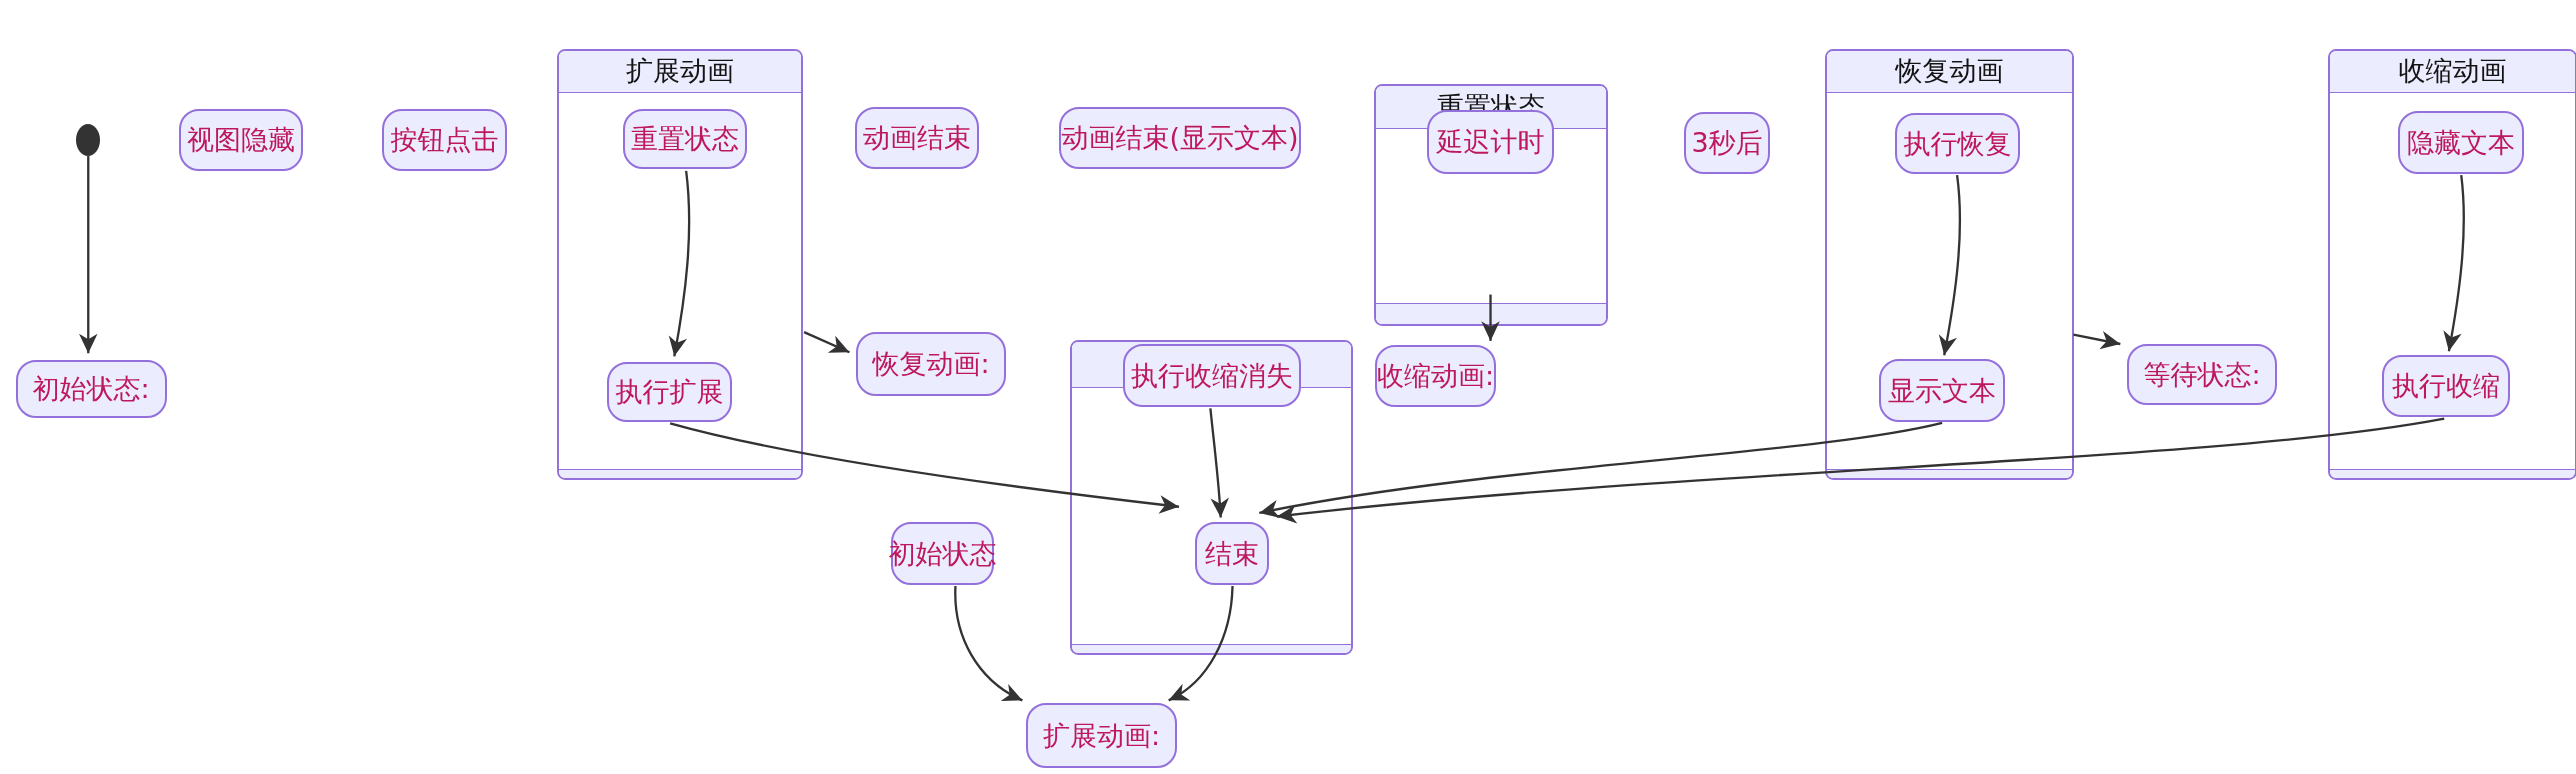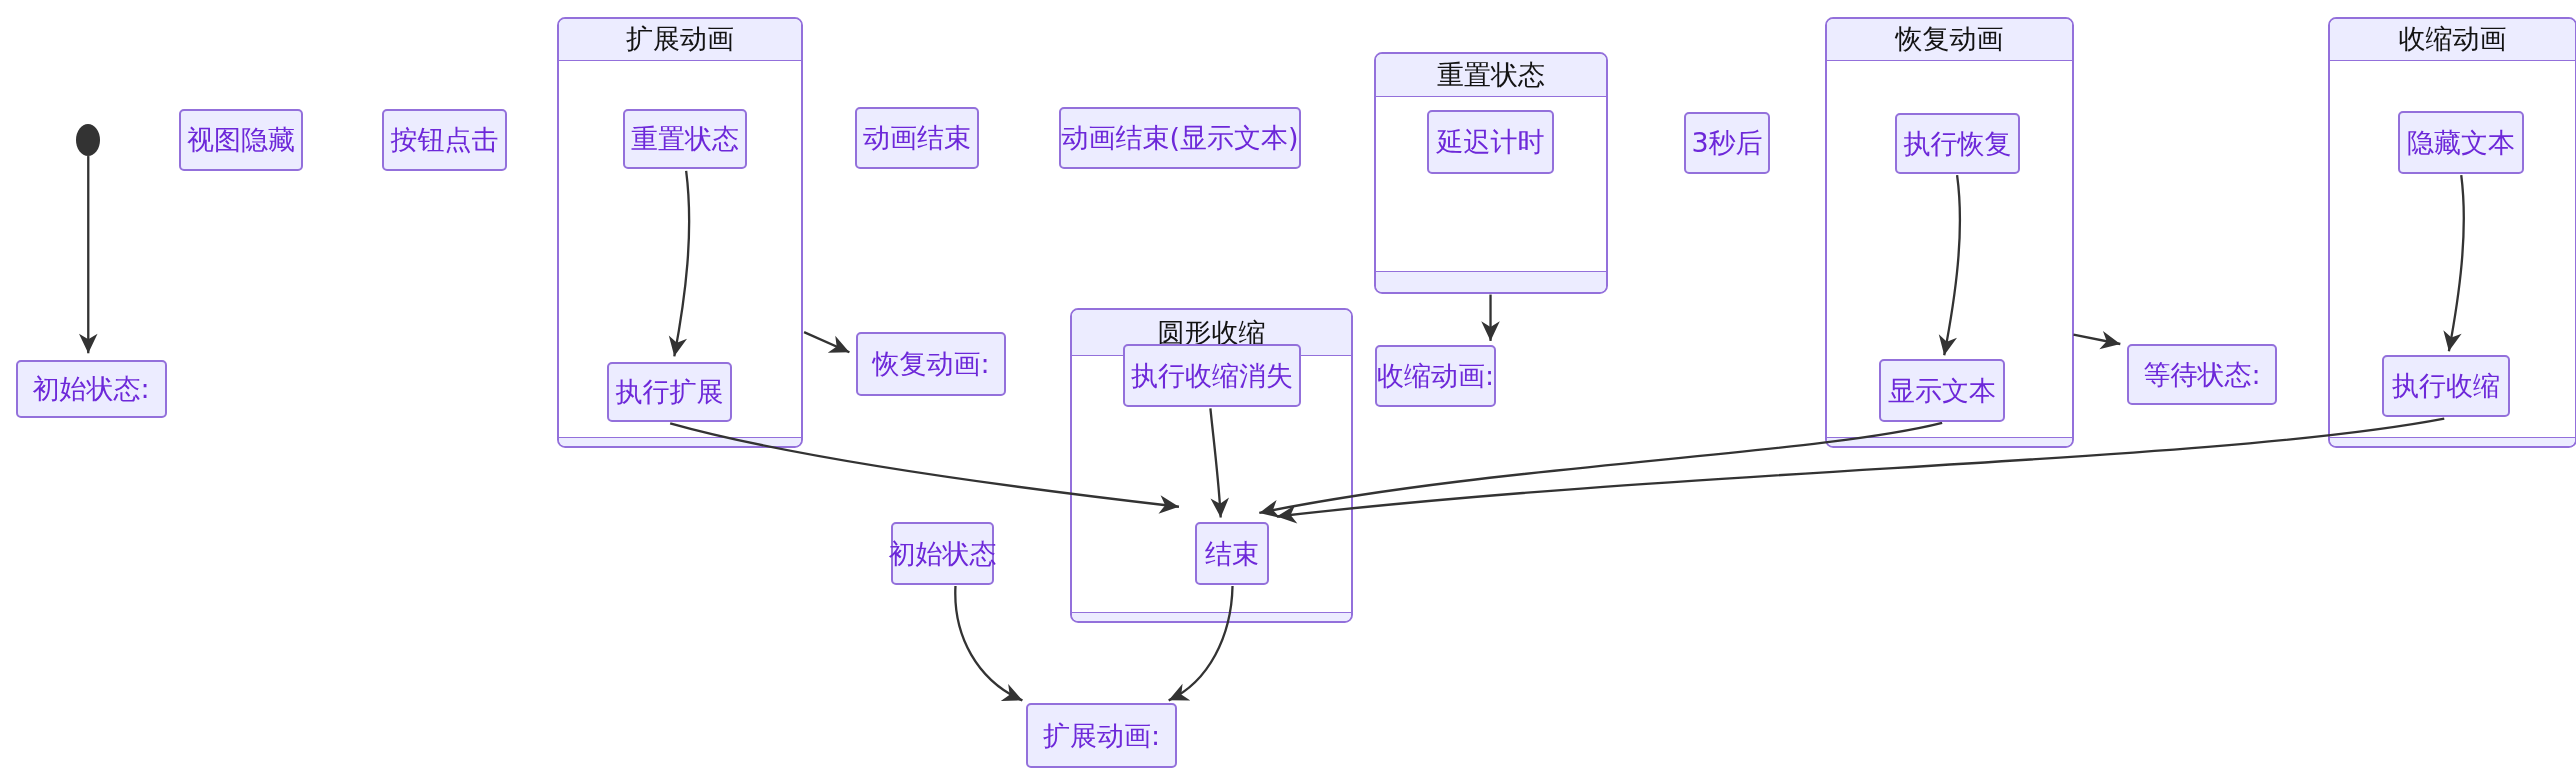--- a/index.html
+++ b/index.html
@@ -9,37 +9,38 @@
     height: 774px;
     background: #ffffff;
     font-family: "DejaVu Sans", "Liberation Sans", sans-serif;
     overflow: hidden;
   }
   .node {
     position: absolute;
     box-sizing: border-box;
     background: #ECECFF;
     border: 2.1px solid #9370DB;
-    border-radius: 5px;
+    border-radius: 20px;
     display: flex;
     align-items: center;
     justify-content: center;
     font-size: 27px;
-    color: #6d28d9;
+    color: #be185d;
     white-space: nowrap;
     z-index: 3;
   }
   .cstate {
     position: absolute;
     box-sizing: border-box;
     background: #ffffff;
     border: 2.1px solid #9370DB;
     border-radius: 8.2px;
     overflow: hidden;
     z-index: 1;
+    margin-top: 32px;
   }
   .cstate .hdr {
     position: absolute;
     top: 0; left: 0; right: 0;
     background: #ECECFF;
     border-bottom: 1.5px solid #9370DB;
     display: flex;
     align-items: center;
     justify-content: center;
     font-size: 27px;

